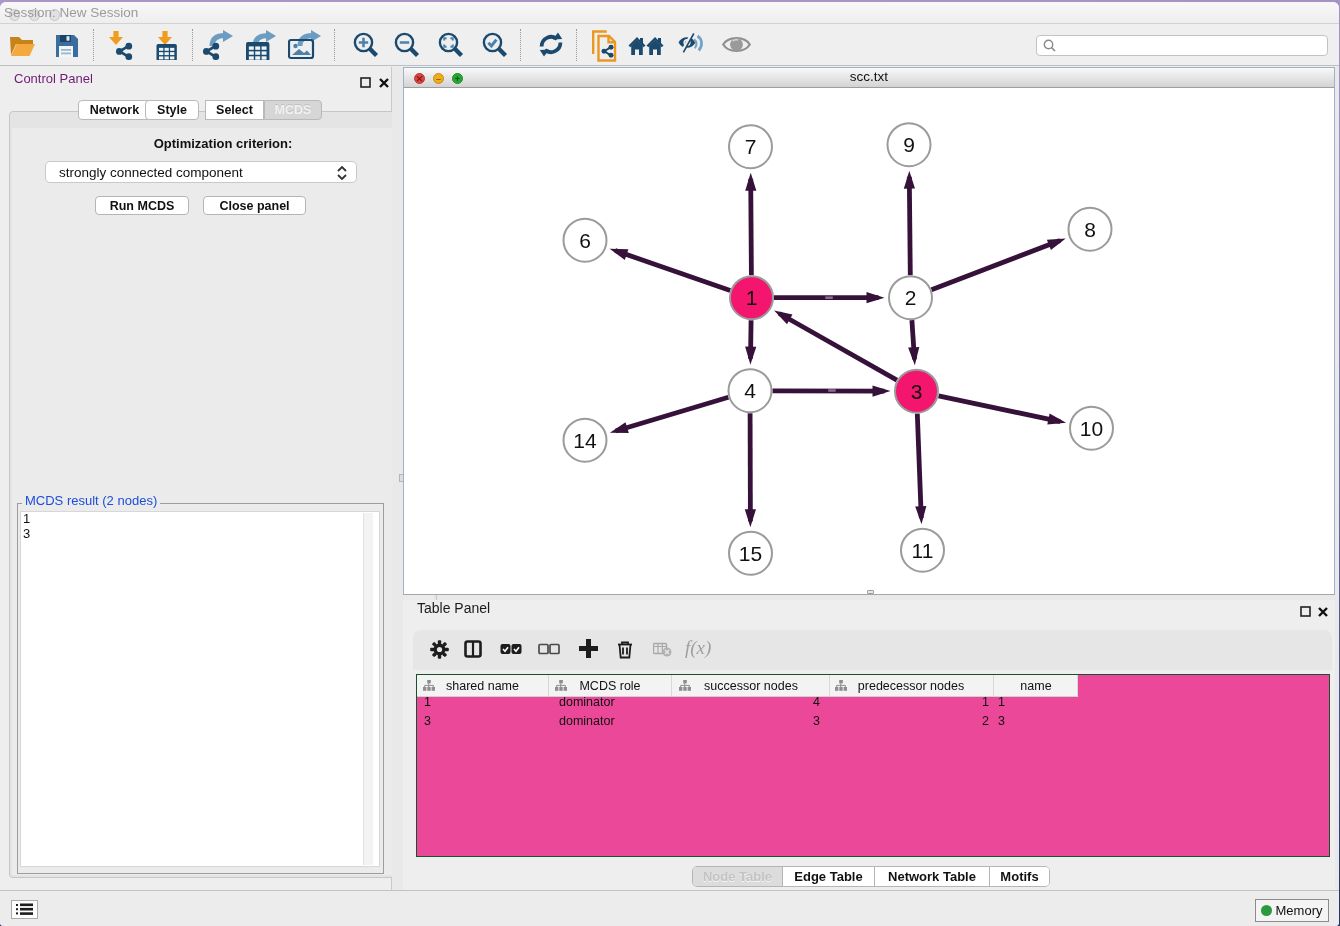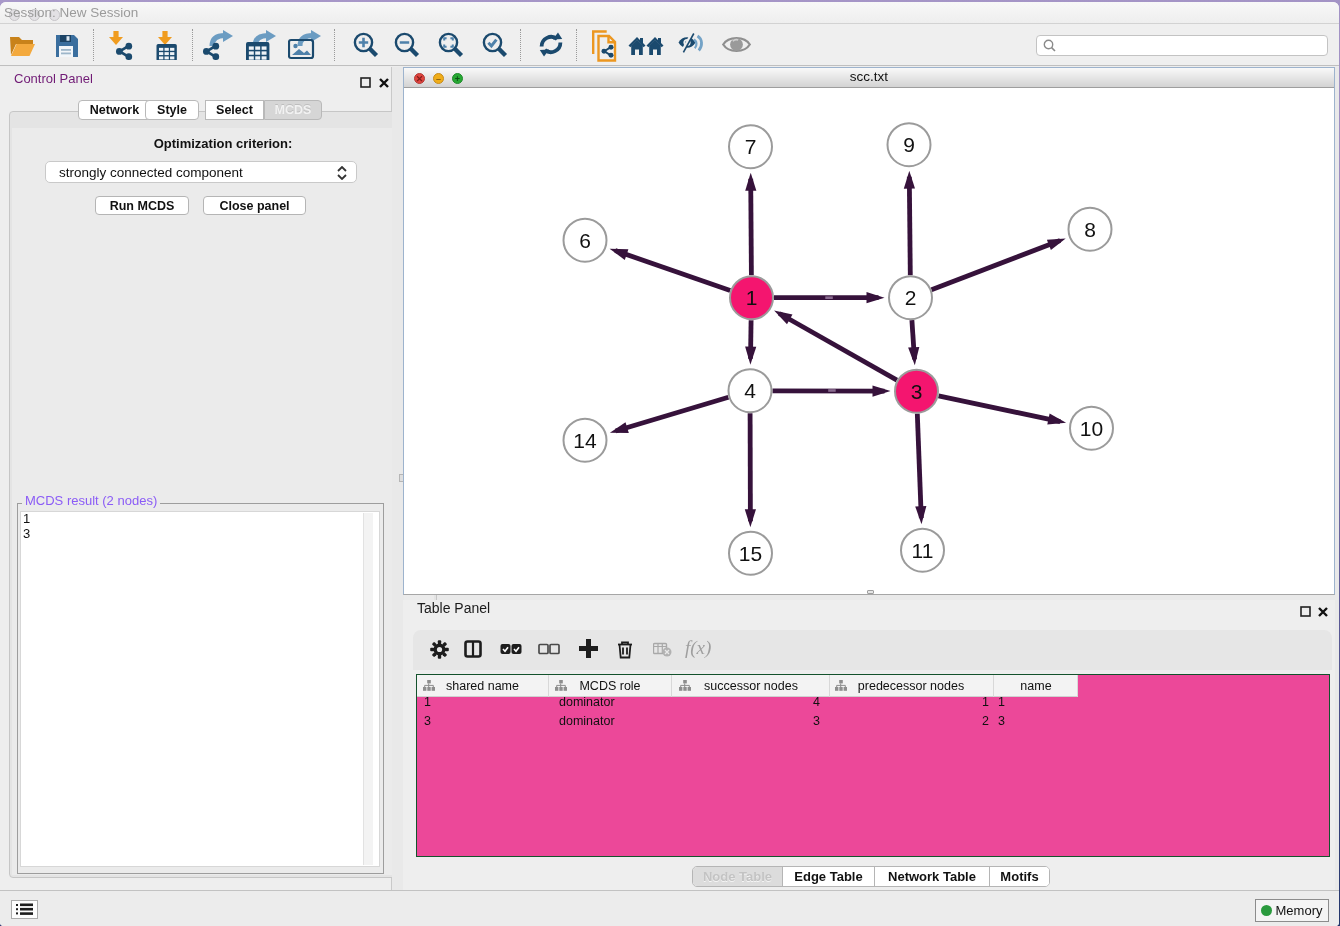--- a/index.html
+++ b/index.html
@@ -16,21 +16,21 @@
 #cpanel{position:absolute;left:0;top:0;width:392px;bottom:36px;background:#eeeeee;border-right:1px solid #c9c9c9}
 #cphead{position:absolute;left:0;top:0;right:0;height:28px;background:#eeeeee}
 #cptitle{position:absolute;left:14px;top:4px;font-size:13px;color:#701a75}
 #tabwrap{position:absolute;left:9px;top:44px;width:428px;bottom:12px;background:#e4e4e4;border:1px solid #c6c6c6;border-radius:4px}
 #tabcontent{position:absolute;left:2px;right:2px;top:16px;bottom:2px;background:#ebebeb}
 .tab{position:absolute;top:-12px;height:20px;border:1px solid #b9b9b9;background:#fff;font-size:12.5px;font-weight:bold;color:#111;text-align:center;line-height:19px}
 #optlabel{position:absolute;left:0;width:100%;text-align:center;top:23.5px;font-size:13px;font-weight:bold;color:#111}
 #selbox{position:absolute;left:35px;top:48.5px;width:312px;height:22px;background:#fff;border:1px solid #c9c9c9;border-radius:5px;font-size:13.5px;color:#111;line-height:21px;padding-left:13px}
 .btn{position:absolute;top:84px;height:19px;background:#fff;border:1px solid #b5b5b5;border-radius:4px;font-size:12.5px;font-weight:bold;color:#111;text-align:center;line-height:18px}
 #fieldset{position:absolute;left:7px;top:391px;width:367px;bottom:3px;border:1px solid #9d9d9d}
-#fslabel{position:absolute;left:4px;top:-11px;background:#ebebeb;padding:0 3px;font-size:13px;color:#8b5cf6}
+#fslabel{position:absolute;left:4px;top:-11px;background:#ebebeb;padding:0 3px;font-size:13px;color:#1d4ed8}
 #fswhite{position:absolute;left:2px;top:7px;right:3px;bottom:6px;background:#fff;border:1px solid #d7d7d7}
 #fstext{position:absolute;left:2px;top:-1px;font-size:13px;color:#111;line-height:15px}
 #fsscroll{position:absolute;right:6px;top:1px;width:10px;bottom:1px;background:#f3f3f3;border-left:1px solid #e2e2e2}
 
 #vsplit{position:absolute;left:392px;top:0;width:12px;bottom:0;background:#e9e9e9}
 #vgrip{position:absolute;left:7px;top:407px;width:4px;height:8px;background:#dedede;border:1px solid #b5b5b5;border-right:none}
 
 #netwin{position:absolute;left:403px;top:0px;width:932px;height:528px;background:#fff;border:1px solid #9db3cd;border-bottom-color:#a6a6a6}
 #nettitle{position:absolute;left:0;top:0;right:0;height:20px;background:linear-gradient(#f9f9f9,#d3d3d3);border-bottom:1px solid #9e9e9e}
 #netname{position:absolute;left:0;right:0;top:1px;text-align:center;font-size:13.5px;color:#111}

